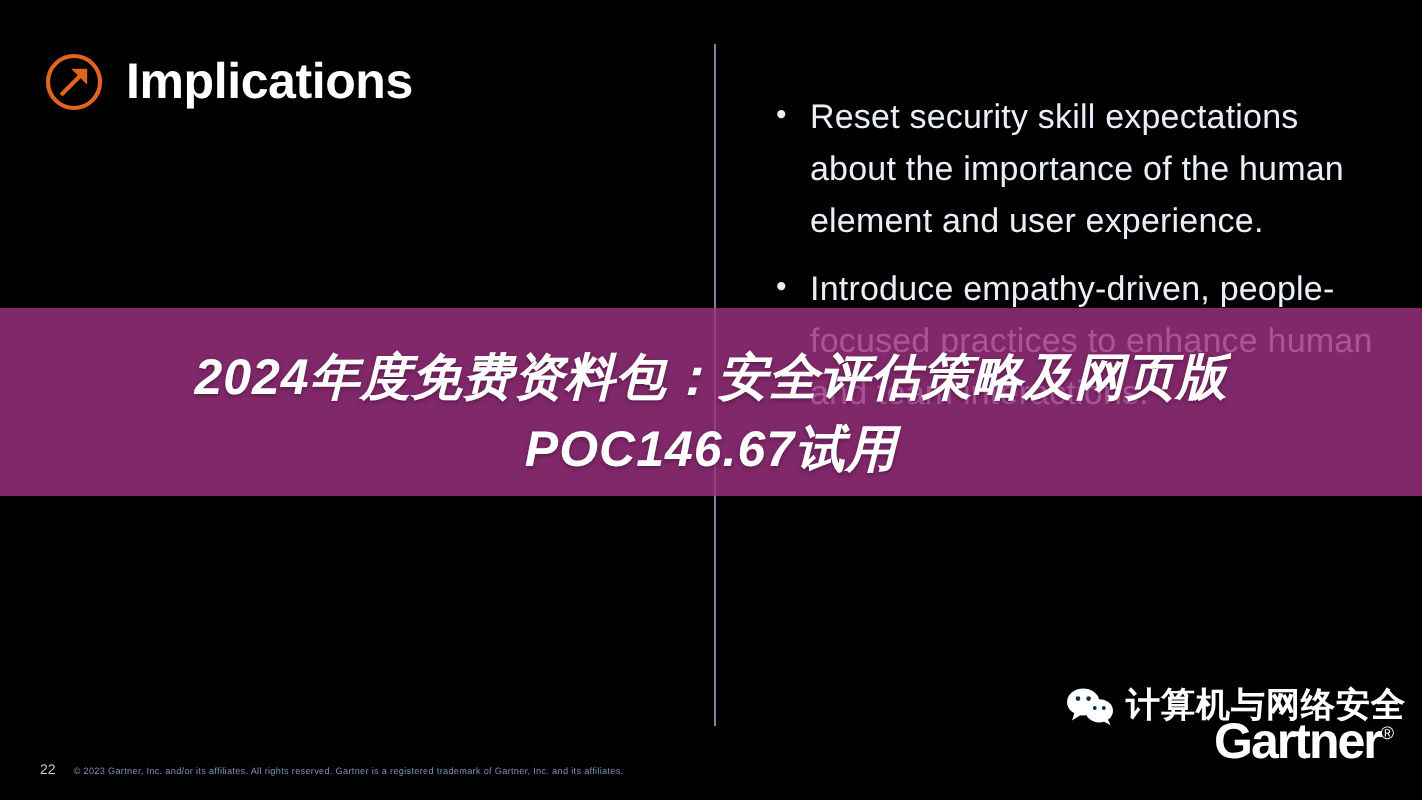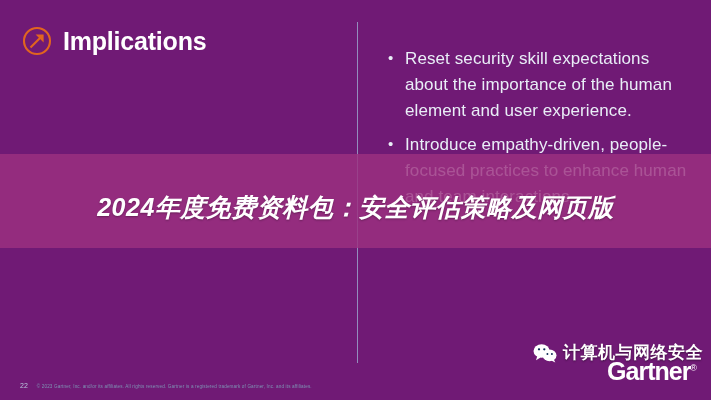--- a/index.html
+++ b/index.html
@@ -7,21 +7,21 @@
     padding: 0;
     background: #0a1f44;
   }
   body {
     font-family: "Liberation Sans", sans-serif;
   }
   #slide {
     position: relative;
     width: 711px;
     height: 400px;
-    background: #701a75;
+    background: #000000;
     overflow: hidden;
   }
 
   
   .columns {
     position: absolute;
     inset: 0;
     display: flex;
   }
   .col {
@@ -209,20 +209,21 @@
     <span class="copyright">© 2023 Gartner, Inc. and/or its affiliates. All rights reserved. Gartner is a registered trademark of Gartner, Inc. and its affiliates.</span>
   </div>
 
   <div class="gartner-logo">
     <span>Gartner</span><span class="reg">®</span>
   </div>
 
   <div class="overlay-banner"></div>
   <div class="overlay-text">
     <span class="overlay-line">2024年度免费资料包：安全评估策略及网页版</span>
+    <span class="overlay-line">POC146.67试用</span>
   </div>
 
   <div class="wechat-brand">
     <span class="wechat-icon">
       <svg viewBox="0 0 24 20" width="24" height="20">
         <ellipse cx="8.6" cy="8" rx="8.1" ry="6.8" fill="#ffffff"></ellipse>
         <polygon points="4.5,12.5 3,17.2 7.6,14.4" fill="#ffffff"></polygon>
         <circle cx="6" cy="6.3" r="1.15" fill="#0d2a55"></circle>
         <circle cx="11.3" cy="6.3" r="1.15" fill="#0d2a55"></circle>
         <ellipse cx="16.6" cy="12.4" rx="6.9" ry="5.8" fill="#ffffff"></ellipse>

